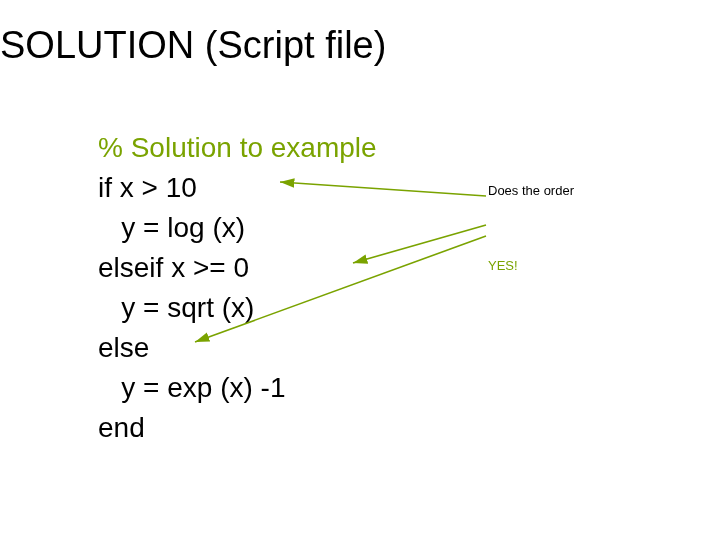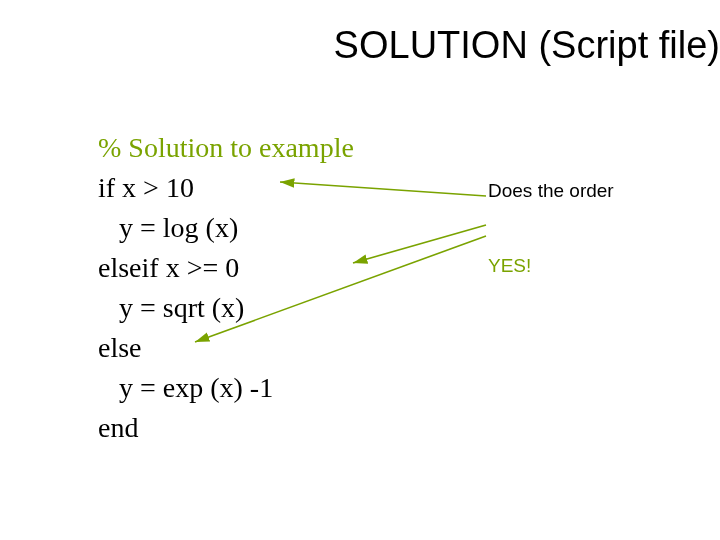--- a/index.html
+++ b/index.html
@@ -10,42 +10,42 @@
     background: #ffffff;
     font-family: Arial, Helvetica, sans-serif;
     position: relative;
     overflow: hidden;
   }
   .title {
     position: absolute;
     top: 24px;
     left: 0;
     width: 720px;
-    text-align: right;
+    text-align: left;
     font-size: 38px;
     color: #000;
   }
   .code {
     position: absolute;
     top: 128px;
     left: 98px;
-    font-family: Liberation Serif, serif;
+    font-family: Liberation Sans, sans-serif;
     font-size: 28px;
     line-height: 40px;
     color: #000;
     white-space: pre;
   }
   .code .comment { color: #7aa300; }
   .annot {
     position: absolute;
     left: 488px;
     top: 178px;
     width: 185px;
     font-family: Verdana, Geneva, sans-serif;
-    font-size: 19px;
+    font-size: 13px;
     line-height: 25px;
     color: #000;
   }
   .annot .yes { color: #7aa300; margin-top: 27px; }
   svg.arrows {
     position: absolute;
     top: 0;
     left: 0;
     width: 720px;
     height: 540px;

